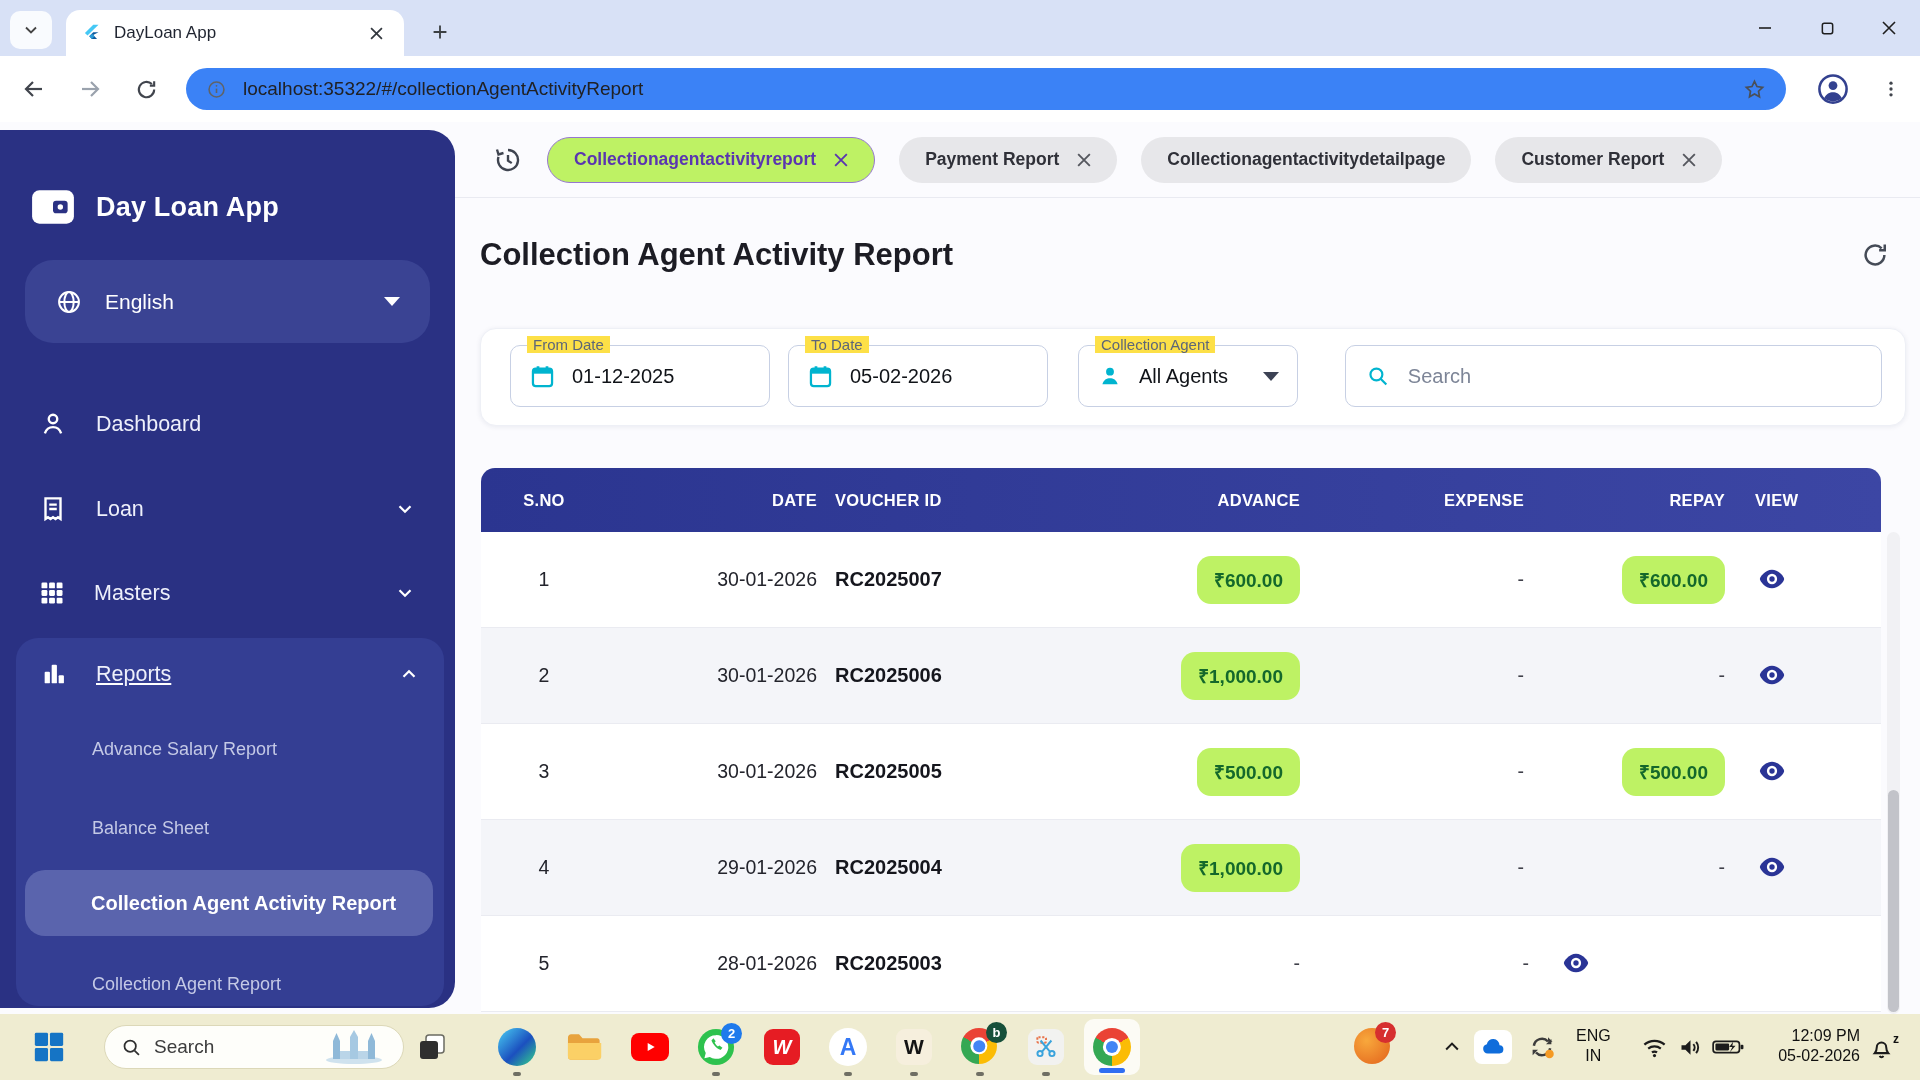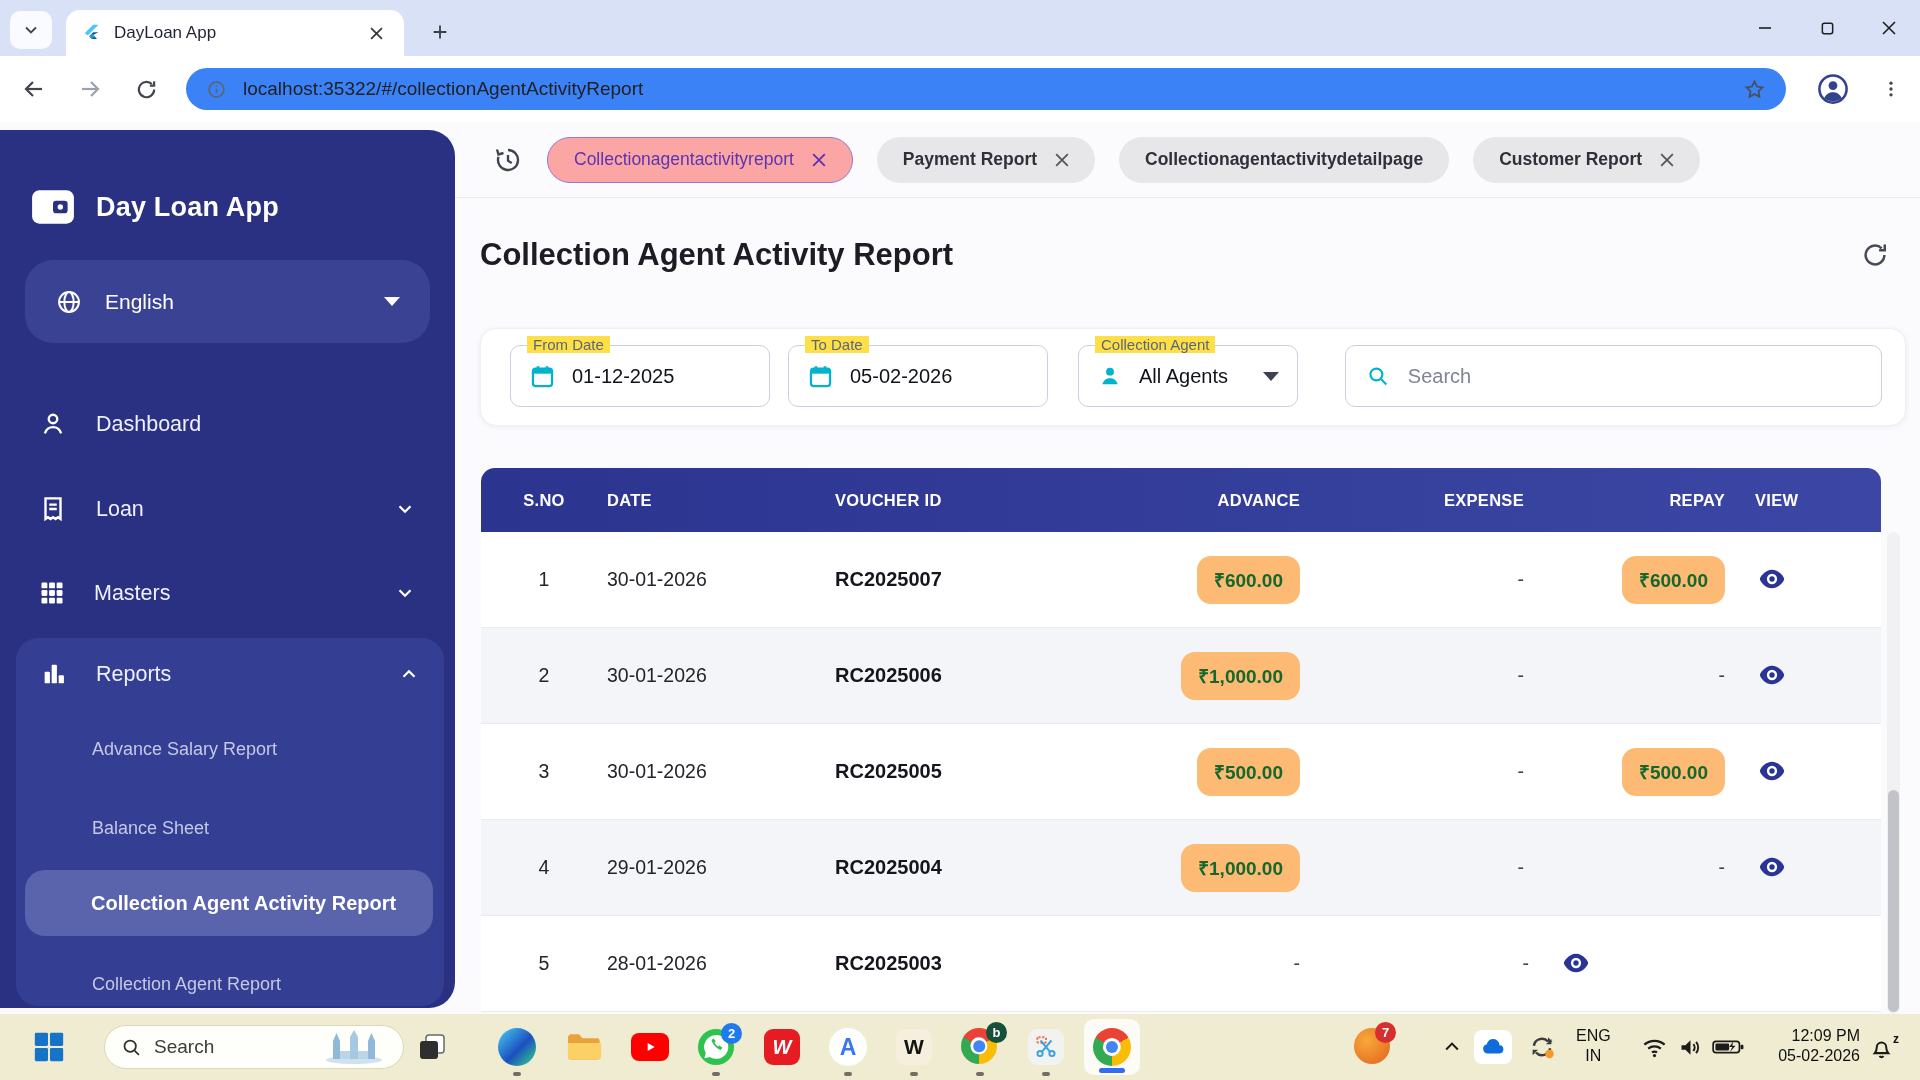--- a/index.html
+++ b/index.html
@@ -28,29 +28,29 @@
   .sidebar { position:absolute; left:0; top:130px; width:455px; height:878px; background:#2a3183; border-radius:0 26px 26px 0; color:#fff; }
   .logo-row { position:absolute; left:30px; top:58px; display:flex; align-items:center; gap:20px; }
   .logo-title { font-size:27px; font-weight:bold; letter-spacing:.2px; }
   .lang-pill { position:absolute; left:25px; top:130px; width:405px; height:83px; background:#3a4393; border-radius:28px; display:flex; align-items:center; padding:0 30px; gap:22px; }
   .lang-label { font-size:21px; flex:1; }
   .caret-down { width:0; height:0; border-left:8px solid transparent; border-right:8px solid transparent; border-top:9px solid #fff; }
   .nav-item { position:absolute; left:12px; width:430px; height:64px; display:flex; align-items:center; padding:0 26px; gap:28px; }
   .nav-label { font-size:21.5px; color:#eef0fb; flex:1; }
   .nav-chev { width:22px; height:22px; }
   .reports-group { position:absolute; left:16px; top:508px; width:428px; height:368px; background:#343e93; border-radius:22px; }
-  .reports-head { position:absolute; left:0; top:4px; width:428px; height:64px; display:flex; align-items:center; padding:0 24px; gap:28px; }
+  .reports-head { position:absolute; left:0; top:4px; width:428px; height:64px; display:flex; align-items:center; padding:0 24px; gap:28px;text-decoration:underline; }
   .sub-item { position:absolute; left:0; width:428px; height:52px; display:flex; align-items:center; padding-left:76px; font-size:18px; color:#c4c9e6; }
   .sub-sel { position:absolute; left:9px; top:232px; width:408px; height:66px; background:#5a64ad; border-radius:20px; display:flex; align-items:center; padding-left:66px; font-size:20px; font-weight:bold; color:#fff; }
 
   
   .content { position:absolute; left:455px; top:122px; width:1465px; height:892px; background:#fbfbfe; overflow:hidden; }
   .chips-row { position:absolute; left:0; top:0; width:1465px; height:76px; display:flex; align-items:center; gap:24px; padding-left:38px; border-bottom:1px solid #e9eaf1; overflow:hidden; }
   .chip { height:46px; border-radius:23px; background:#e7e7ea; display:flex; align-items:center; gap:18px; padding:0 26px; font-size:17.5px; font-weight:600; color:#2f3038; flex:0 0 auto; }
-  .chip.active { background:#fca5a5; border:1.5px solid #9678cf; color:#5a35b0; font-weight:normal; }
+  .chip.active { background:#bef264; border:1.5px solid #9678cf; color:#5a35b0; font-weight:bold; }
   .chip .chx { display:flex; align-items:center; }
   .title-row { position:absolute; left:25px; top:106px; width:1415px; height:54px; display:flex; align-items:center; }
   .page-title { font-size:31px; font-weight:bold; color:#1c1c24; flex:1; }
   .refresh-btn { width:40px; height:40px; display:flex; align-items:center; justify-content:center; }
 
   .filter-card { position:absolute; left:25px; top:206px; width:1426px; height:98px; background:#fff; border:1px solid #eef0f6; border-radius:16px; box-shadow:0 1px 5px rgba(25,35,90,.08); }
   .field { position:absolute; top:223px; height:62px; border:1.6px solid #c7d0e4; border-radius:10px; background:#fff; display:flex; align-items:center; padding:0 18px; gap:16px; }
   .flabel { position:absolute; top:-10px; left:16px; background:#fde047; padding:0 6px; font-size:15px; color:#5d6678; white-space:nowrap; }
   .fvalue { font-size:20px; color:#101318; font-weight:500; }
   .f-from { left:55px; width:260px; }
@@ -61,28 +61,28 @@
   .search-input { border:none; outline:none; background:transparent; font-size:20px; color:#101318; width:100%; font-family:"Liberation Sans", sans-serif; }
   .search-input::placeholder { color:#7d8597; }
 
   
   .dtable { position:absolute; left:26px; top:346px; width:1400px; border-radius:14px 14px 0 0; overflow:hidden; }
   .trow, .thead { display:grid; grid-template-columns:9% 15% 22% 15% 16% 14% 9%; align-items:center; }
   .thead { height:64px; background:linear-gradient(90deg,#2b3590,#3c46a4); color:#fff; font-weight:bold; font-size:16.5px; letter-spacing:.3px; }
   .trow { height:96px; background:#fff; border-bottom:1px solid #eaebf1; font-size:19.5px; color:#23242c; }
   .trow:nth-child(odd) { background:#f4f5f9; }
   .c1 { text-align:center; }
-  .c2 { text-align:left; }
+  .c2 { text-align:right; }
   .c3 { text-align:left; padding-left:18px; font-weight:bold; font-size:20px; color:#15161d; }
   .thead .c3 { font-weight:bold; font-size:16.5px; color:#fff; }
   .c4 { text-align:right; padding-right:35px; }
   .c5 { text-align:right; padding-right:35px; }
   .c6 { text-align:right; padding-right:30px; }
   .c7 { text-align:left; }
-  .pill { display:inline-block; background:#fdba74; color:#14682b; font-weight:bold; padding:11px 17px; border-radius:14px; font-size:19px; }
+  .pill { display:inline-block; background:#bef264; color:#14682b; font-weight:bold; padding:11px 17px; border-radius:14px; font-size:19px; }
   .money { color:#3f404a; }
   .eye-btn { display:inline-flex; width:34px; height:28px; align-items:center; justify-content:center; }
   .tscroll { position:absolute; left:1432px; top:410px; width:13px; height:482px; background:#f1f1f4; border-radius:7px; }
   .tthumb { position:absolute; left:1px; top:258px; width:11px; height:222px; background:#c2c3c9; border-radius:6px; }
 
   
   .taskbar { position:absolute; left:0; top:1014px; width:1920px; height:66px; background:#efecd1; }
   .tb { position:absolute; top:12px; width:42px; height:42px; display:flex; align-items:center; justify-content:center; }
   .tb-dot { position:absolute; top:58px; width:8px; height:4px; border-radius:2px; background:#6f6f64; }
   .tb-search { position:absolute; left:104px; top:11px; width:300px; height:44px; background:rgba(255,255,253,.92); border:1px solid #dcd8b8; border-radius:22px; display:flex; align-items:center; padding:0 16px; gap:12px; overflow:hidden; }

